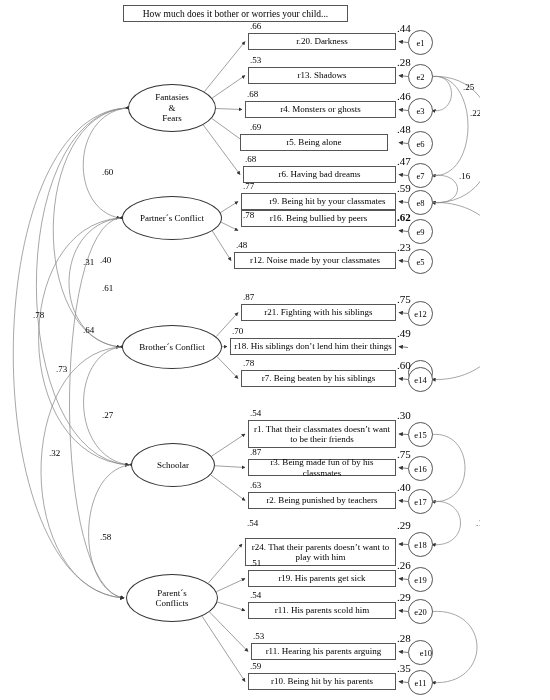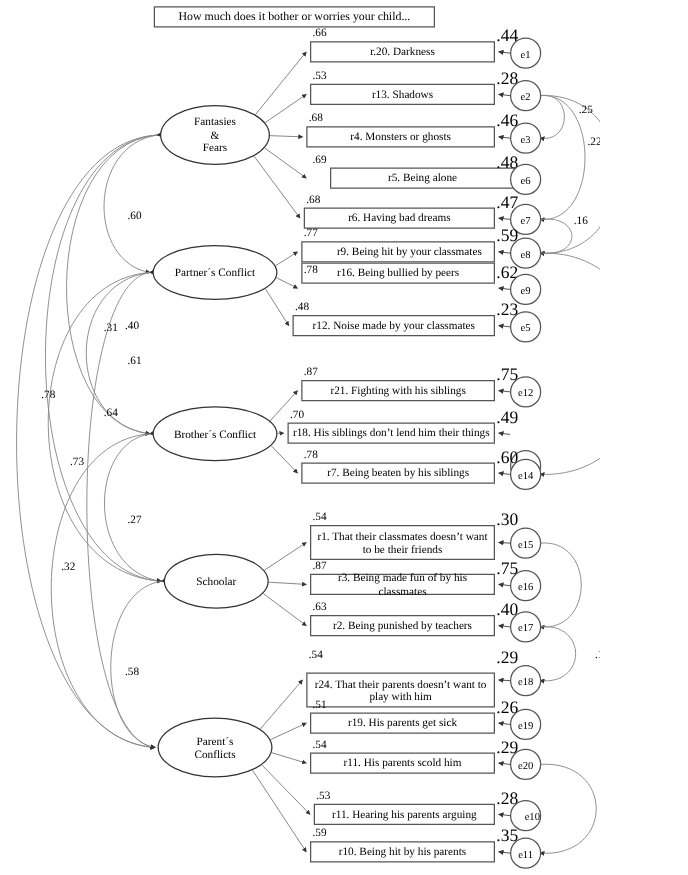--- a/index.html
+++ b/index.html
@@ -5,21 +5,21 @@
   html,body{margin:0;padding:0;background:#fff;}
   #root{position:relative;width:480px;height:700px;background:#fff;
         font-family:"Liberation Serif",serif;overflow:hidden;}
   .title-box{position:absolute;left:123px;top:5px;width:225px;height:17px;
         border:1px solid #555;background:#fff;display:flex;align-items:center;
         justify-content:center;font-size:9.5px;color:#000;box-sizing:border-box;}
   .ind{position:absolute;border:1px solid #555;background:#fff;box-sizing:border-box;
         display:flex;align-items:center;justify-content:center;text-align:center;
         font-size:9px;color:#000;line-height:1.12;padding:0 3px;}
   .load{position:absolute;font-size:9px;color:#000;}
-  .rsq{position:absolute;font-size:14px;color:#000;}
+  .rsq{position:absolute;font-size:11px;color:#000;}
   .corr{position:absolute;font-size:9px;color:#000;}
   .err{position:absolute;border:1px solid #555;border-radius:50%;background:#fff;
         box-sizing:border-box;display:flex;align-items:center;justify-content:center;
         font-size:8.5px;color:#000;}
   .fac{position:absolute;border:1px solid #333;border-radius:50%;background:#fff;
         box-sizing:border-box;display:flex;align-items:center;justify-content:center;
         text-align:center;font-size:9px;color:#000;line-height:1.15;}
   svg.lay{position:absolute;left:0;top:0;width:550px;height:700px;pointer-events:none;}
   .pl{fill:none;stroke:#777;stroke-width:.7;}
   .pd{fill:none;stroke:#555;stroke-width:.8;}
@@ -131,21 +131,21 @@
         <span>e2</span>
       </div>
       <div class="ind" style="left: 245px; top: 101px; width: 151px; height: 17px;">
         <span>r4. Monsters or ghosts</span>
       </div>
       <div class="load" style="left: 247px; top: 89px;">.68</div>
       <div class="rsq" style="left: 397px; top: 90px;">.46</div>
       <div class="err" style="left: 408px; top: 98px; width: 25px; height: 25px;">
         <span>e3</span>
       </div>
-      <div class="ind" style="left: 264px; top: 134px; width: 148px; height: 17px;">
+      <div class="ind" style="left: 240px; top: 134px; width: 148px; height: 17px;">
         <span>r5. Being alone</span>
       </div>
       <div class="load" style="left: 250px; top: 122px;">.69</div>
       <div class="rsq" style="left: 397px; top: 123px;">.48</div>
       <div class="err" style="left: 408px; top: 131px; width: 25px; height: 25px;">
         <span>e6</span>
       </div>
       <div class="ind" style="left: 243px; top: 166px; width: 153px; height: 17px;">
         <span>r6. Having bad dreams</span>
       </div>
@@ -159,21 +159,21 @@
       </div>
       <div class="load" style="left: 243px; top: 181px;">.77</div>
       <div class="rsq" style="left: 397px; top: 182px;">.59</div>
       <div class="err" style="left: 408px; top: 190px; width: 25px; height: 25px;">
         <span>e8</span>
       </div>
       <div class="ind" style="left: 241px; top: 210px; width: 155px; height: 17px;">
         <span>r16. Being bullied by peers</span>
       </div>
       <div class="load" style="left: 243px; top: 210px;">.78</div>
-      <div class="rsq" style="left: 397px; top: 211px;">.62</div>
+      <div class="rsq" style="left: 397px; top: 211px; font-weight: bold;">.62</div>
       <div class="err" style="left: 408px; top: 219px; width: 25px; height: 25px;">
         <span>e9</span>
       </div>
       <div class="ind" style="left: 234px; top: 252px; width: 162px; height: 17px;">
         <span>r12. Noise made by your classmates</span>
       </div>
       <div class="load" style="left: 236px; top: 240px;">.48</div>
       <div class="rsq" style="left: 397px; top: 241px;">.23</div>
       <div class="err" style="left: 408px; top: 249px; width: 25px; height: 25px;">
         <span>e5</span>

